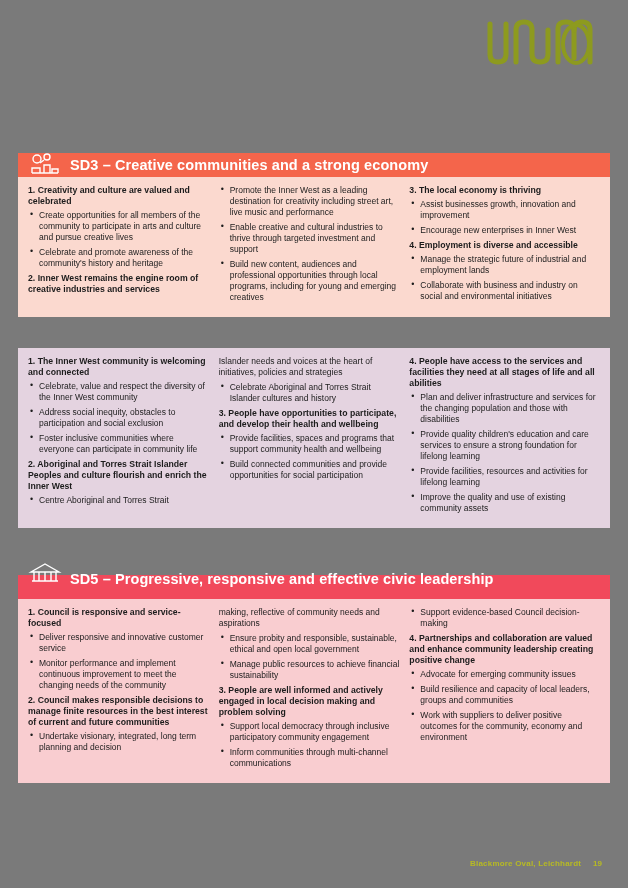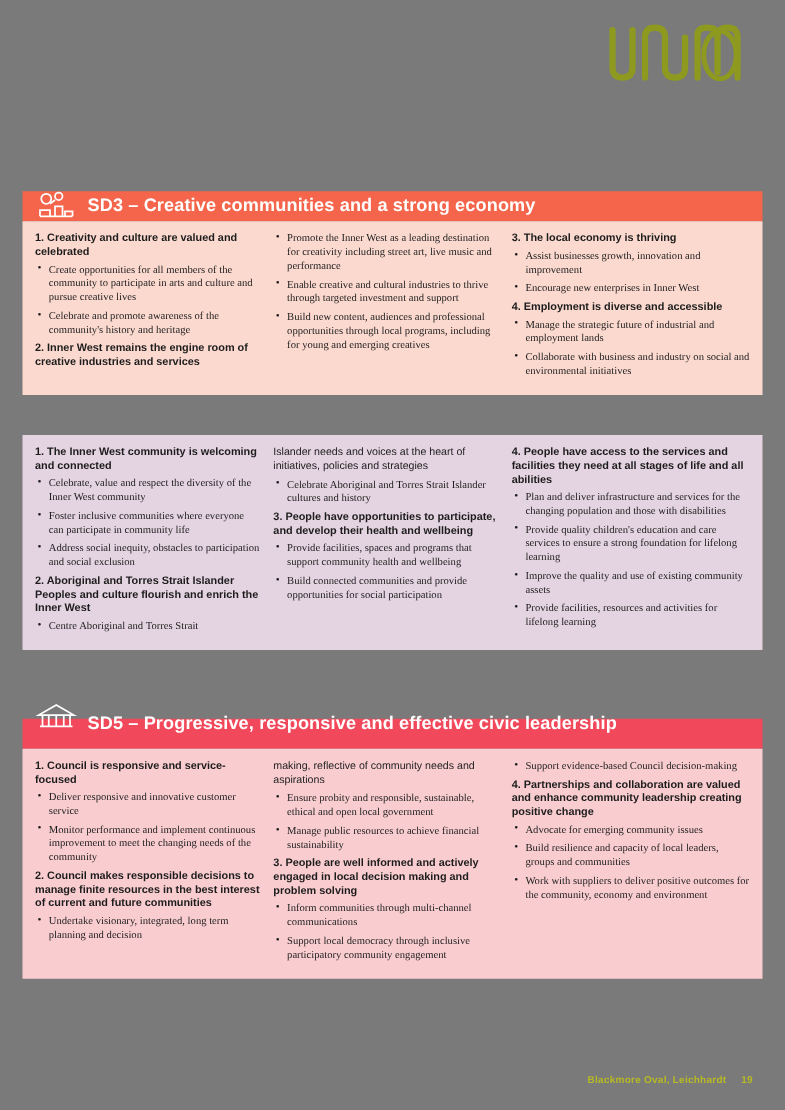--- a/index.html
+++ b/index.html
@@ -85,21 +85,20 @@
     margin: 0 0 4px 0;
     padding: 0 0 0 11px;
     list-style: none;
   }
   ul.bullets li {
     font-size: 8.5px;
     color: #1c1c1c;
     line-height: 1.3;
     margin-bottom: 4px;
     position: relative;
-    font-family: Liberation Serif, serif;
   }
   ul.bullets li:before {
     content: "•";
     position: absolute;
     left: -9px;
     top: -1px;
     font-size: 9px;
   }
   .plain-text {
     font-size: 8.5px;
@@ -203,22 +202,22 @@
       </div>
     </div>
   </div>
 
   <div class="section" id="sd4">
     <div class="sec-body">
       <div class="col">
         <p class="item-head">1. The Inner West community is welcoming and connected</p>
         <ul class="bullets">
           <li>Celebrate, value and respect the diversity of the Inner West community</li>
+          <li>Address social inequity, obstacles to participation and social exclusion</li>
           <li>Foster inclusive communities where everyone can participate in community life</li>
-          <li>Address social inequity, obstacles to participation and social exclusion</li>
         </ul>
         <p class="item-head">2. Aboriginal and Torres Strait Islander Peoples and culture flourish and enrich the Inner West</p>
         <ul class="bullets">
           <li>Centre Aboriginal and Torres Strait</li>
         </ul>
       </div>
       <div class="col">
         <p class="plain-text">Islander needs and voices at the heart of initiatives, policies and strategies</p>
         <ul class="bullets">
           <li>Celebrate Aboriginal and Torres Strait Islander cultures and history</li>
@@ -227,22 +226,22 @@
         <ul class="bullets">
           <li>Provide facilities, spaces and programs that support community health and wellbeing</li>
           <li>Build connected communities and provide opportunities for social participation</li>
         </ul>
       </div>
       <div class="col">
         <p class="item-head">4. People have access to the services and facilities they need at all stages of life and all abilities</p>
         <ul class="bullets">
           <li>Plan and deliver infrastructure and services for the changing population and those with disabilities</li>
           <li>Provide quality children's education and care services to ensure a strong foundation for lifelong learning</li>
+          <li>Provide facilities, resources and activities for lifelong learning</li>
           <li>Improve the quality and use of existing community assets</li>
-          <li>Provide facilities, resources and activities for lifelong learning</li>
         </ul>
       </div>
     </div>
   </div>
 
   <div class="section" id="sd5">
     <div class="sec-header">
       <span class="hdr-icon">
         <svg viewBox="0 0 34 28" width="34" height="28" aria-hidden="true">
           <g stroke="#ffffff" stroke-width="1.4" fill="none">
@@ -266,22 +265,22 @@
         </ul>
       </div>
       <div class="col">
         <p class="plain-text">making, reflective of community needs and aspirations</p>
         <ul class="bullets">
           <li>Ensure probity and responsible, sustainable, ethical and open local government</li>
           <li>Manage public resources to achieve financial sustainability</li>
         </ul>
         <p class="item-head">3. People are well informed and actively engaged in local decision making and problem solving</p>
         <ul class="bullets">
+          <li>Support local democracy through inclusive participatory community engagement</li>
           <li>Inform communities through multi-channel communications</li>
-          <li>Support local democracy through inclusive participatory community engagement</li>
         </ul>
       </div>
       <div class="col">
         <ul class="bullets">
           <li>Support evidence-based Council decision-making</li>
         </ul>
         <p class="item-head">4. Partnerships and collaboration are valued and enhance community leadership creating positive change</p>
         <ul class="bullets">
           <li>Advocate for emerging community issues</li>
           <li>Build resilience and capacity of local leaders, groups and communities</li>

